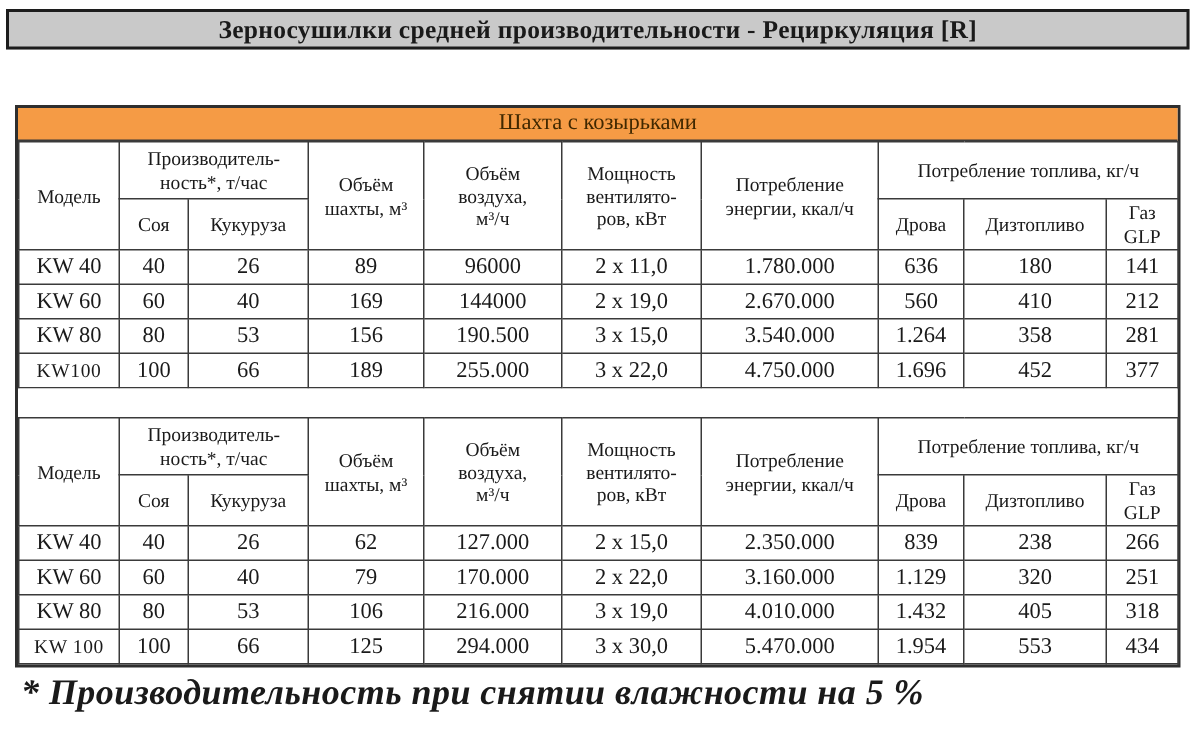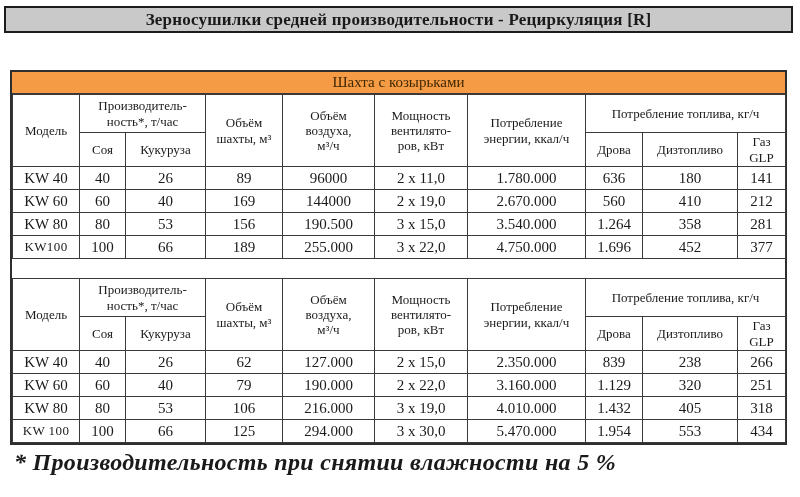--- a/index.html
+++ b/index.html
@@ -238,21 +238,21 @@
       <td>2.350.000</td>
       <td>839</td>
       <td>238</td>
       <td>266</td>
     </tr>
     <tr>
       <td class="model">KW 60</td>
       <td>60</td>
       <td>40</td>
       <td>79</td>
-      <td>190.000</td>
+      <td>170.000</td>
       <td>2 x 22,0</td>
       <td>3.160.000</td>
       <td>1.129</td>
       <td>320</td>
       <td>251</td>
     </tr>
     <tr>
       <td class="model">KW 80</td>
       <td>80</td>
       <td>53</td>

